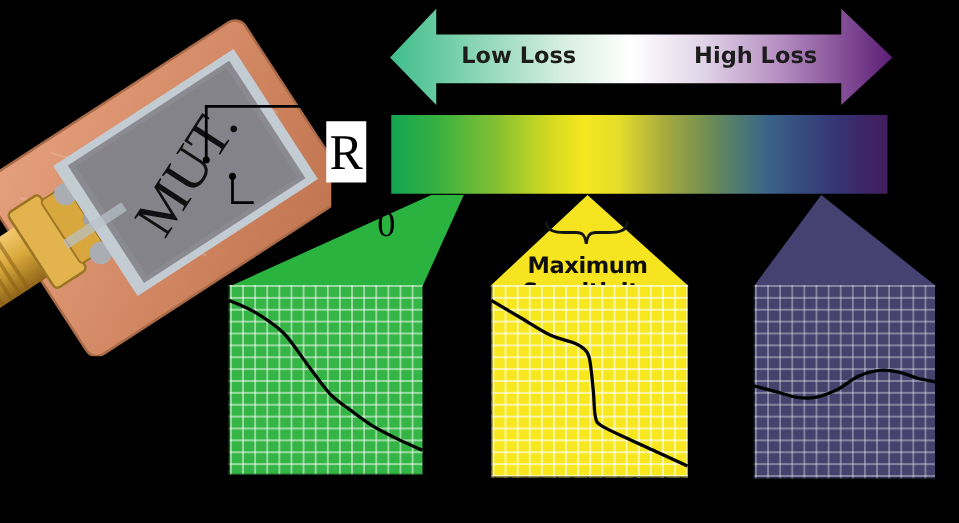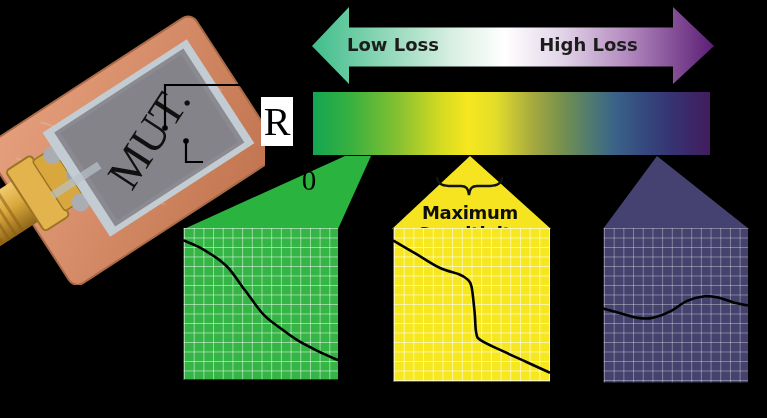--- a/index.html
+++ b/index.html
@@ -8,22 +8,22 @@
   .abs{position:absolute;}
 
   
   .r-box{left:261px;top:97px;width:32px;height:49px;background:#fff;
          display:flex;align-items:center;justify-content:center;
          font-family:"Liberation Serif",serif;font-size:40px;color:#000;}
 
   
   .arrow-label{top:34px;height:22px;line-height:22px;text-align:center;
                font-weight:700;font-size:18px;color:#1c1c1c;}
-  .low-loss{left:344px;width:98px;}
-  .high-loss{left:539px;width:99px;}
+  .low-loss{left:366px;width:98px;}
+  .high-loss{left:555px;width:99px;}
 
   
   .colorbar{left:313px;top:92px;width:397px;height:63px;
     background:linear-gradient(90deg,
       #13a551 0%, #3bb13f 10%, #8ac230 22%, #d3da21 32%, #f6e71f 39%,
       #e3dd2a 46%, #a8ab3e 55%, #74904f 63%, #4e7a70 70%, #3a6389 76%,
       #354a7e 83%, #363473 90%, #3d2566 96%, #421d5e 100%);}
 
   
   .zero-label{left:294px;top:164px;width:30px;text-align:center;

